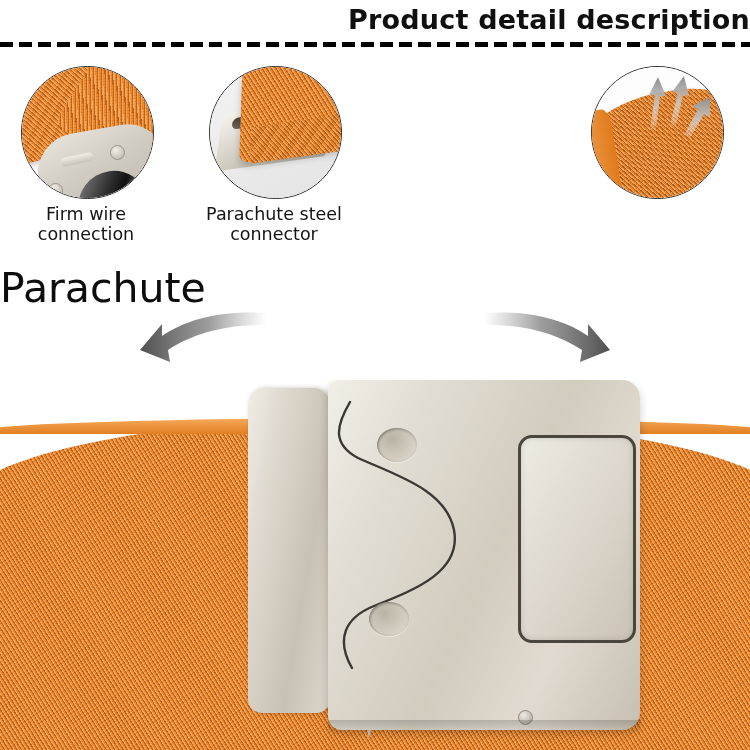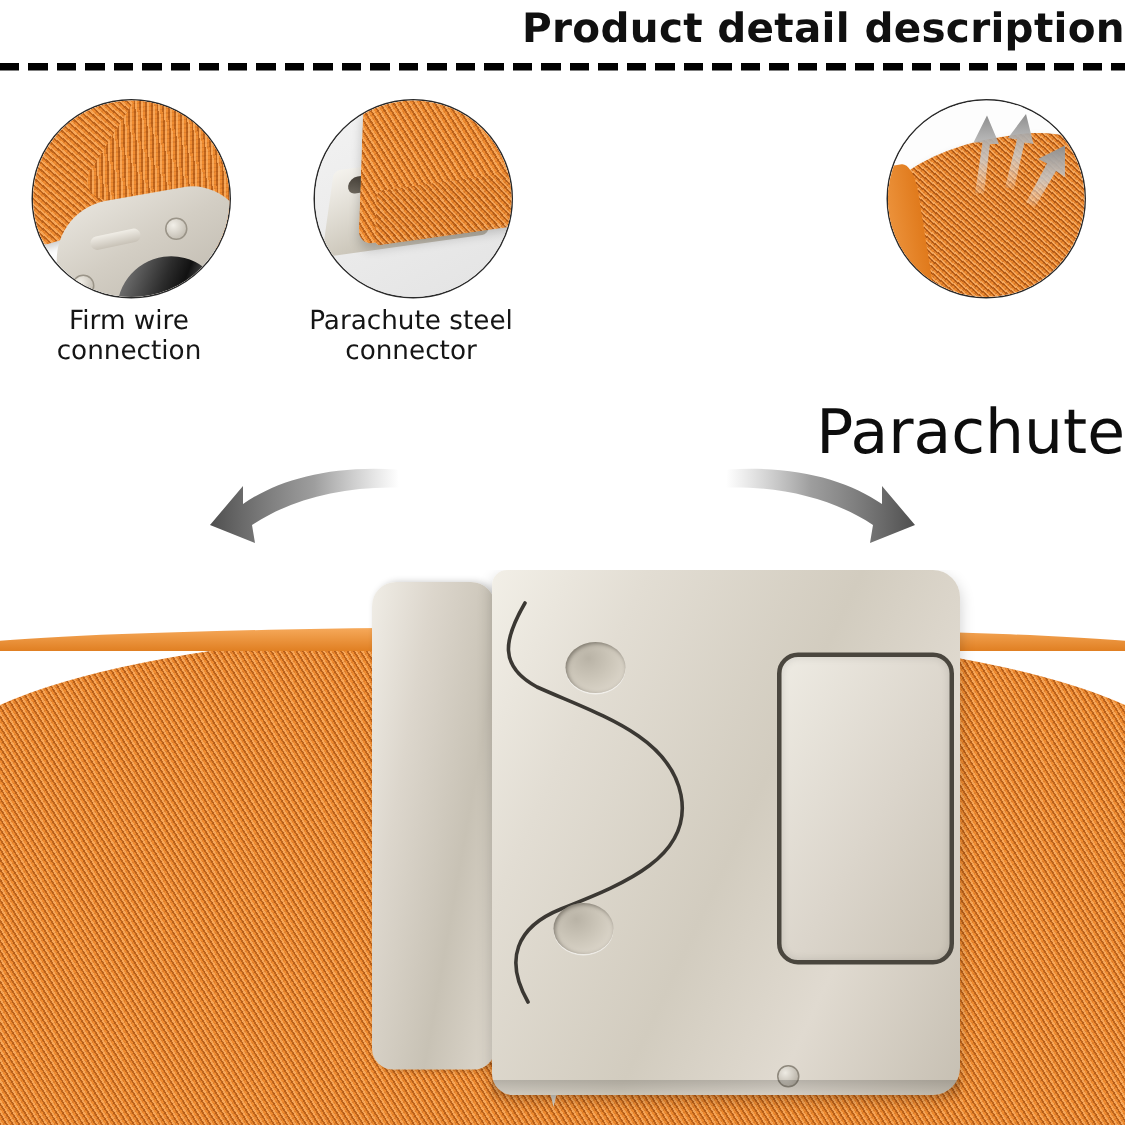--- a/index.html
+++ b/index.html
@@ -147,21 +147,21 @@
   .c4-edge{
     position:absolute;left:-18px;top:44px;width:44px;height:112px;
     background:linear-gradient(90deg,#f7a959,#e07a1c);
     border-radius:60% 20% 30% 50%;
     transform:rotate(-9deg);
   }
 
   
   .pb-title{
     position:absolute;left:0;top:266px;width:750px;
-    text-align:right;
+    text-align:left;
     font-size:41px;
     line-height:44px;
     color:#0d0d0d;
     font-weight:400;
     font-family:"DejaVu Sans","Liberation Sans",sans-serif;
   }
 
   
   .photo{
     position:absolute;left:0;top:380px;width:750px;height:370px;

